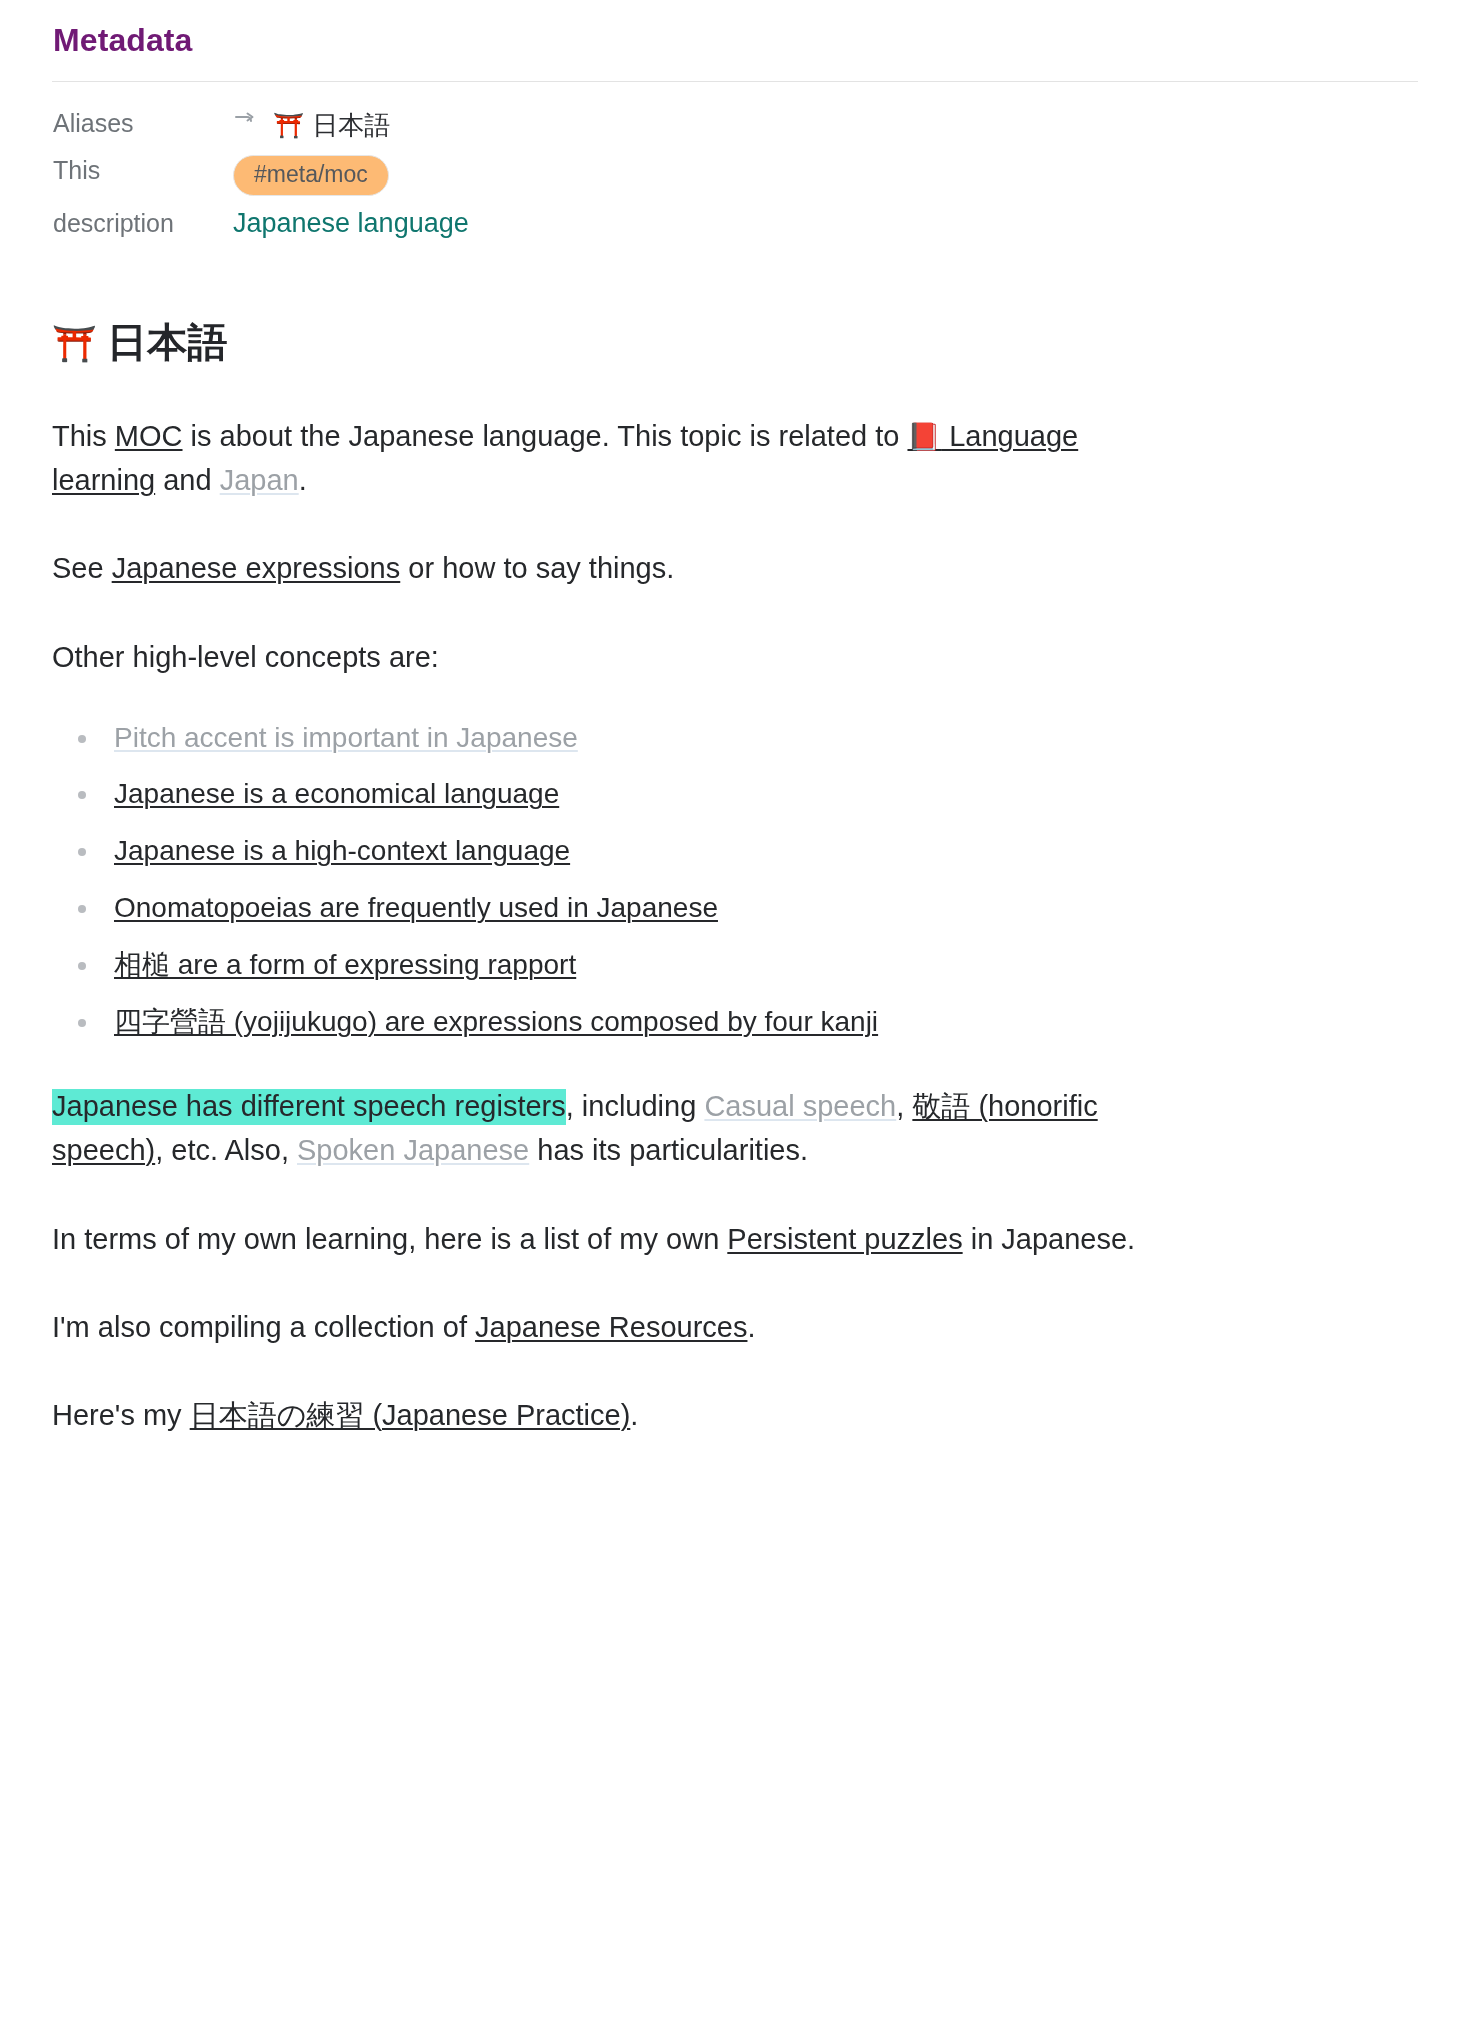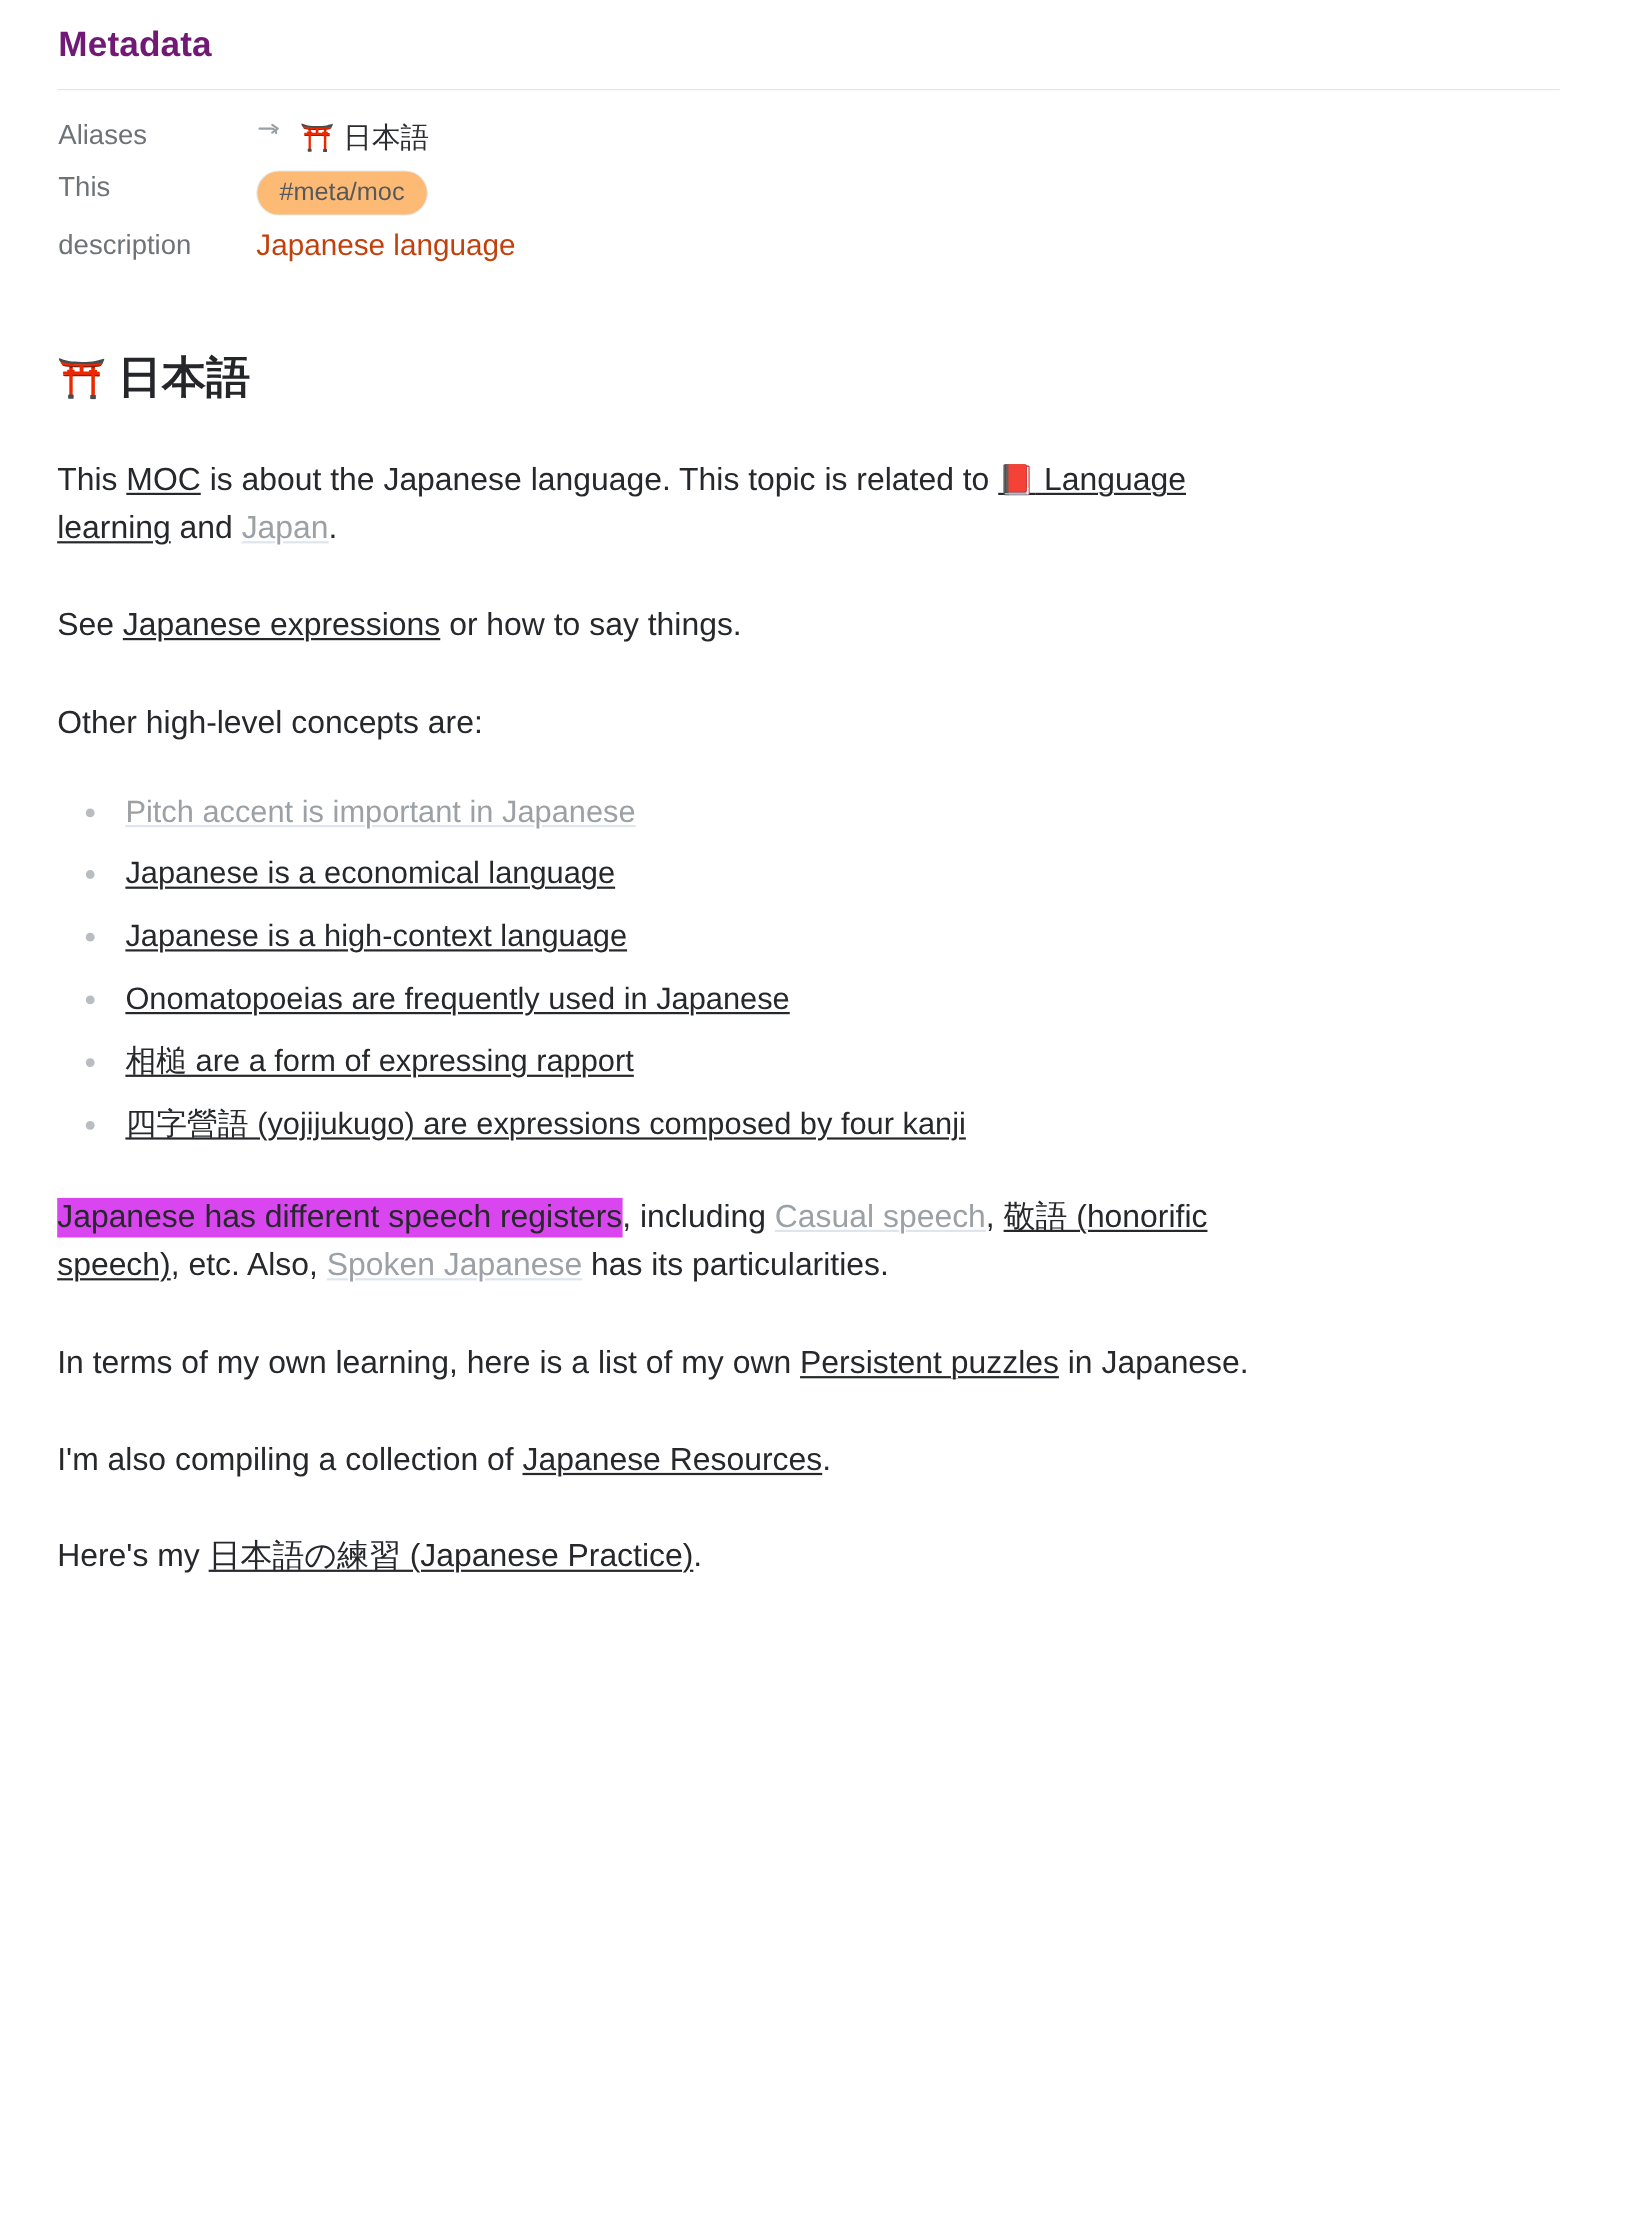--- a/index.html
+++ b/index.html
@@ -69,21 +69,21 @@
     border: 1px solid #e6e6e6;
     border-radius: 999px;
     padding: 6px 20px 8px 20px;
     font-size: 23px;
     color: #55585c;
     background: #fdba74;
     line-height: 1.1;
   }
   .desc-text {
     font-size: 27px;
-    color: #c2410c;
+    color: #0f766e;
     margin-top: 36px;
   }
 
   
   .doc-h1 {
     font-size: 40px;
     font-weight: 700;
     color: #24262a;
     margin: 70px 0 0 0;
     letter-spacing: 0.2px;
@@ -132,21 +132,21 @@
   }
   a.link-unresolved {
     color: #9ca1a6;
     text-decoration: underline;
     text-decoration-color: #dde6ef;
     text-underline-offset: 3px;
     text-decoration-thickness: 1.5px;
     cursor: pointer;
   }
   .highlight {
-    background: #d946ef;
+    background: #5eead4;
     padding: 1px 0 3px 0;
   }
   .book { font-size: 27px; }
 </style>
 </head>
 <body>
 
 <div class="page">
 
   <section>

